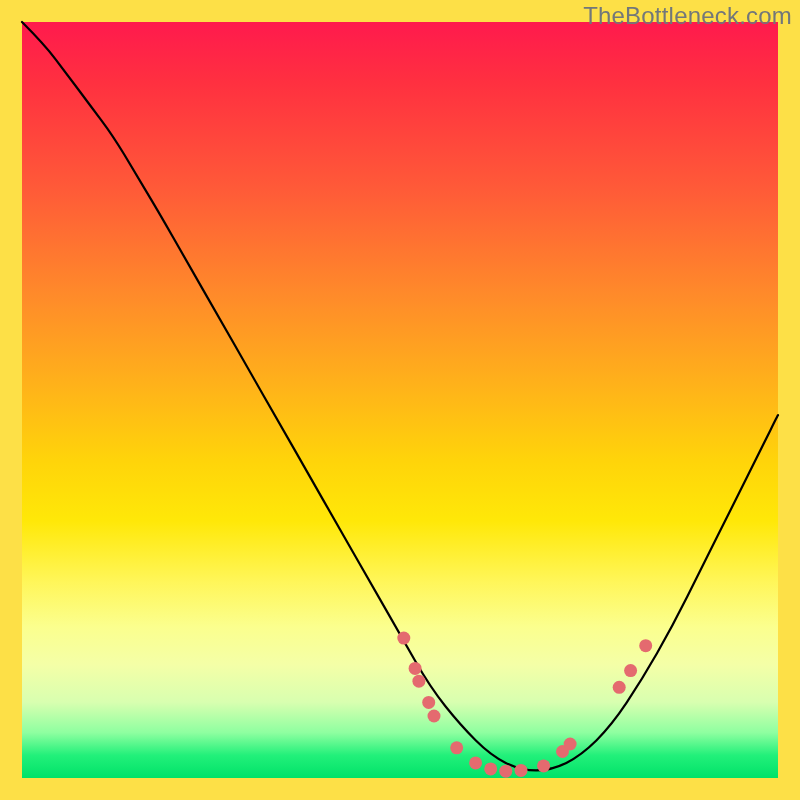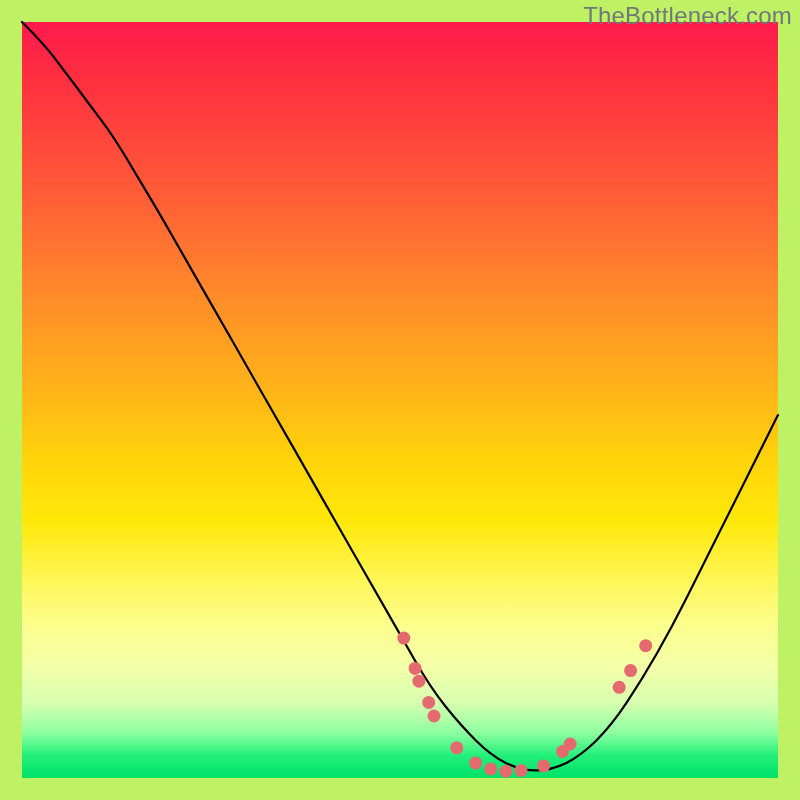--- a/index.html
+++ b/index.html
@@ -1,21 +1,21 @@
 <!DOCTYPE html>
 <html><head>
 <meta charset="utf-8">
 <style>
   * { margin: 0; padding: 0; box-sizing: border-box; }
   html, body { width: 800px; height: 800px; overflow: hidden; background: #000; }
   .frame {
     position: relative;
     width: 800px;
     height: 800px;
-    background: #bef264;
+    background: #fde047;
   }
   .plot-area {
     position: absolute;
     left: 22px;
     top: 22px;
     width: 756px;
     height: 756px;
     
     background: linear-gradient(
       to bottom,

